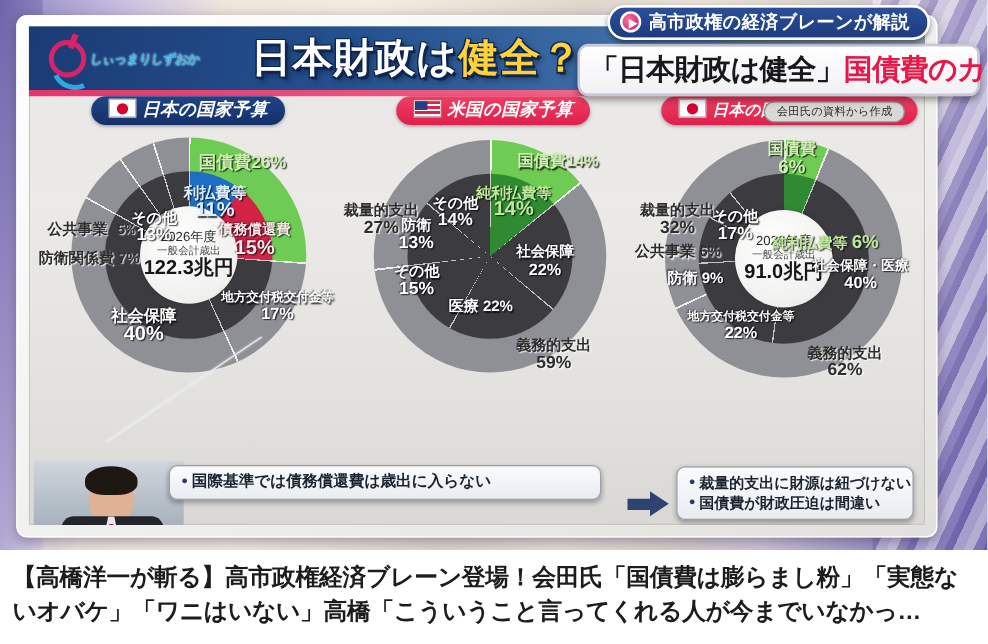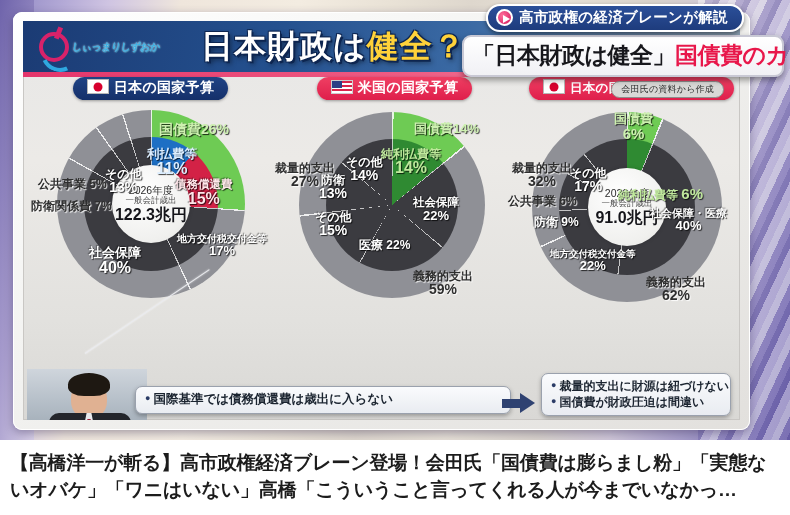--- a/index.html
+++ b/index.html
@@ -122,21 +122,21 @@
   }
 
   
   .charts{ position:absolute; left:0; top:56px; width:100%; height:290px; }
   .chart{ position:absolute; top:0; width:243px; height:290px; }
   .c1{ left:6px; } .c2{ left:250px; } .c3{ left:485px; width:247px; }
 
   .chip{
     margin:0 auto; display:table; padding:2px 14px 3px; border-radius:13px;
     color:#fff; font-size:14px; font-weight:bold; letter-spacing:.3px;
-    box-shadow:0 1px 3px rgba(0,0,0,.35); white-space:nowrap;
+    box-shadow:0 1px 3px rgba(0,0,0,.35); white-space:nowrap;font-style:italic;
   }
   .chip .flag{ display:inline-block; vertical-align:-2px; margin-right:5px; }
   .chip-blue{ background:linear-gradient(180deg,#1f4385,#15306a); }
   .chip-red{ background:linear-gradient(180deg,#ef3f63,#df1f4b); }
   .chip.c3chip{ font-size:12.5px; }
   .flag-jp{ width:22px;height:15px;background:#fff;border:1px solid #b8b8b8;position:relative; }
   .flag-jp:after{ content:"";position:absolute;left:50%;top:50%;width:9px;height:9px;
     transform:translate(-50%,-50%);border-radius:50%;background:#d7002e; }
   .flag-us{ width:22px;height:14px;border:1px solid #ccc;
     background:repeating-linear-gradient(180deg,#d9254b 0 2px,#fff 2px 4px);position:relative; }
@@ -167,21 +167,21 @@
   
   .callout{
     position:absolute; background:linear-gradient(180deg,#fafbfd,#e9ecf1);
     border:1.5px solid #9aa1ad; border-radius:7px;
     box-shadow:0 2px 4px rgba(0,0,0,.3); padding:4px 9px 5px;
   }
   .callout p{ font-size:12.5px; font-weight:bold; color:#1b2430; line-height:1.35;
     white-space:nowrap; }
   .callout p:before{ content:"\25CF"; color:#2b3c66; font-size:9px; margin-right:3px;
     vertical-align:2px; }
-  .co-left{ left:112px; top:19px; width:376px; }
+  .co-left{ left:112px; top:5px; width:346px; }
   .co-right{ left:518px; top:6px; width:190px; }
   .co-right p{ font-size:12px; }
   .bottom-band{ position:absolute; left:0; top:346px; width:100%; height:72px; }
 
   .arrow{
     position:absolute; left:479px; top:26px; width:34px; height:20px;
   }
   .arrow .shaft{ position:absolute; left:0; top:6px; width:20px;height:9px;
     background:#2f4271; }
   .arrow .head{ position:absolute; left:18px; top:0; width:0;height:0;
@@ -306,21 +306,21 @@
             <div>地方交付税交付金等</div>
             <div style="font-size:13px;">17%</div>
           </div>
           <div class="lbl lbl-w" style="left:60px;top:142px;font-size:13px;">
             <div>社会保障</div>
             <div style="font-size:16px;">40%</div>
           </div>
           <div class="lbl lbl-d" style="left:2px;top:96px;font-size:12px;">
             <span>防衛関係費</span> <span>7%</span>
           </div>
-          <div class="lbl lbl-d" style="left:9px;top:74px;font-size:12px;">
+          <div class="lbl lbl-d" style="left:9px;top:74px;font-size:12px;font-family:Liberation Mono, monospace;">
             <span>公共事業</span> <span>5%</span>
           </div>
           <div class="lbl lbl-w" style="left:76px;top:64px;font-size:12px;">
             <div>その他</div>
             <div style="font-size:14px;">13%</div>
           </div>
         </div>
       </div>
 
       <div class="chart c2">

